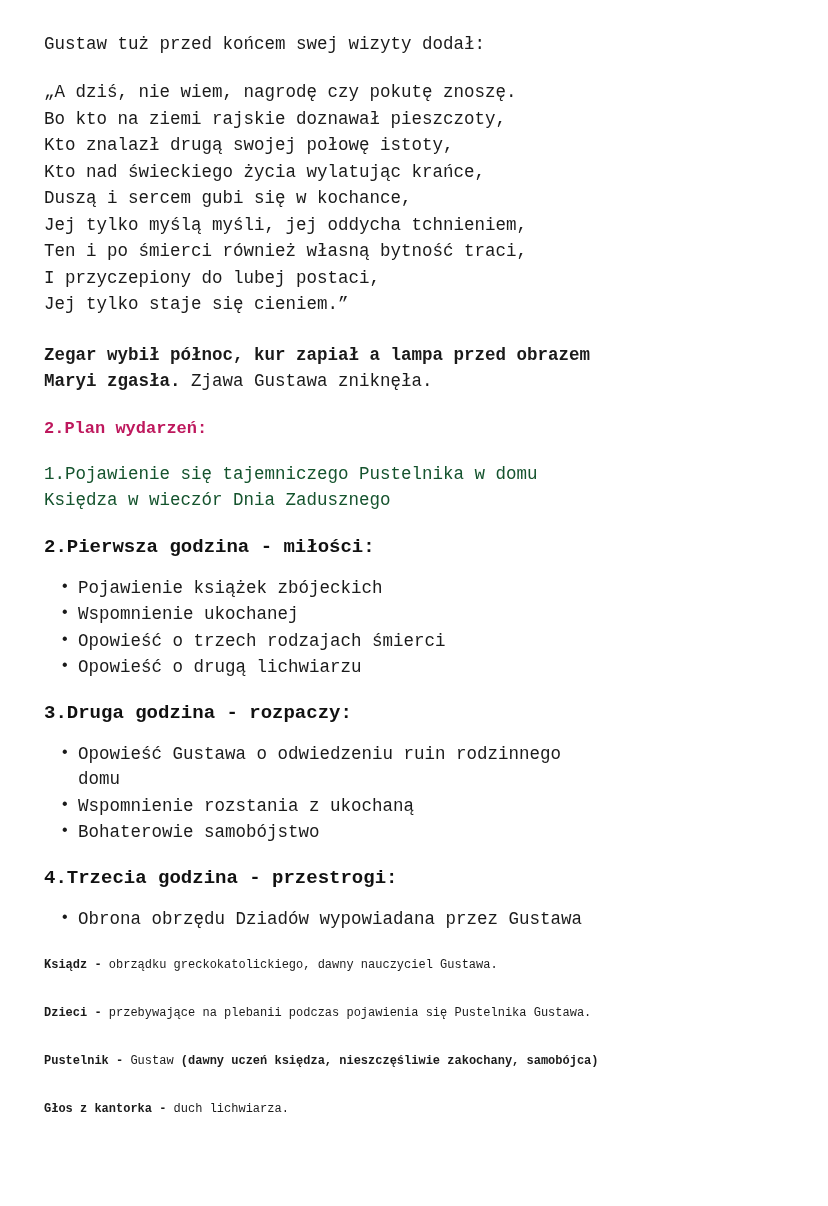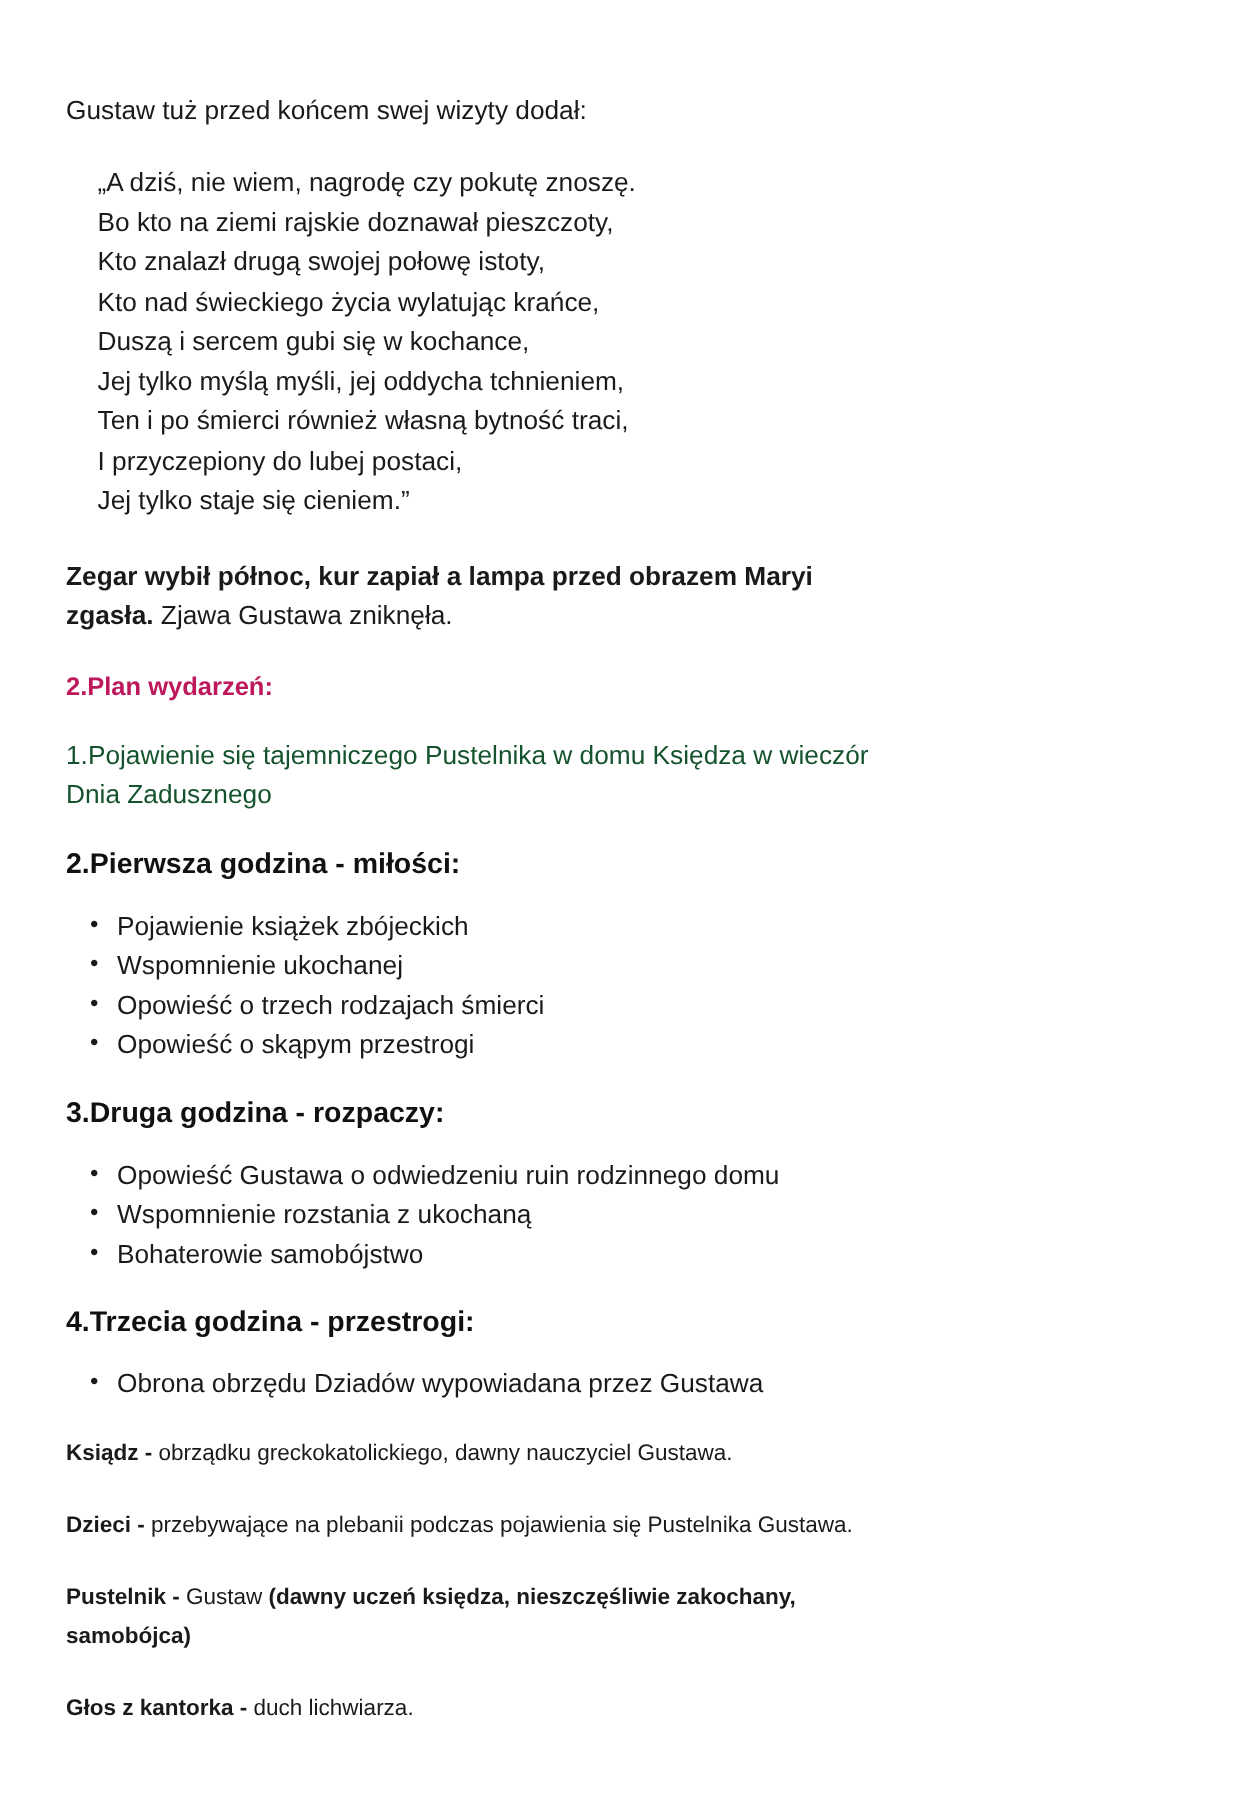--- a/index.html
+++ b/index.html
@@ -11,37 +11,38 @@
     width: 828px;
     height: 1206px;
     font-family: "Liberation Sans", sans-serif;
     color: #1a1a1a;
     -webkit-font-smoothing: antialiased;
   }
   .page {
     width: 673px;
     height: 1206px;
     box-sizing: border-box;
-    padding: 60px 72px 0 44px;
+    padding: 31px 72px 0 44px;
     position: relative;
     overflow: hidden;
+    font-family: Liberation Mono, monospace;
   }
   .para {
     font-size: 17.5px;
     line-height: 26px;
     margin: 0 0 22px 0;
     color: #1a1a1a;
   }
   .verse {
     font-size: 17.5px;
     line-height: 26.5px;
     margin: 0 0 24px 0;
     color: #1a1a1a;
   }
-  .verse div { white-space: pre; margin-left: 21px; }
+  .verse div { white-space: pre; }
   .bold-lead {
     font-weight: bold;
   }
   .heading {
     font-size: 17px;
     font-weight: bold;
     line-height: 25px;
     margin: 0 0 20px 0;
     color: #be185d;
   }
@@ -66,21 +67,21 @@
   }
   ul.bullets li::before {
     content: "\2022";
     position: absolute;
     left: -18px;
     top: -1px;
     font-size: 16px;
     color: #1a1a1a;
   }
   .char-line {
-    font-size: 15px;
+    font-size: 12px;
     line-height: 26px;
     margin: 0 0 22px 0;
     color: #1a1a1a;
   }
   .char-line b { font-weight: bold; }
   .numbered {
     font-size: 17.5px;
     line-height: 26px;
     margin: 0 0 22px 0;
     color: #14532d;
@@ -109,21 +110,21 @@
 
   <p class="heading">2.Plan wydarzeń:</p>
 
   <p class="numbered">1.Pojawienie się tajemniczego Pustelnika w domu Księdza w wieczór Dnia Zadusznego</p>
 
   <p class="subheading">2.Pierwsza godzina - miłości:</p>
   <ul class="bullets">
     <li>Pojawienie książek zbójeckich</li>
     <li>Wspomnienie ukochanej</li>
     <li>Opowieść o trzech rodzajach śmierci</li>
-    <li>Opowieść o skąpym przestrogi</li>
+    <li>Opowieść o drugą lichwiarzu</li>
   </ul>
 
   <p class="subheading">3.Druga godzina - rozpaczy:</p>
   <ul class="bullets">
     <li>Opowieść Gustawa o odwiedzeniu ruin rodzinnego domu</li>
     <li>Wspomnienie rozstania z ukochaną</li>
     <li>Bohaterowie samobójstwo</li>
   </ul>
 
   <p class="subheading">4.Trzecia godzina - przestrogi:</p>

